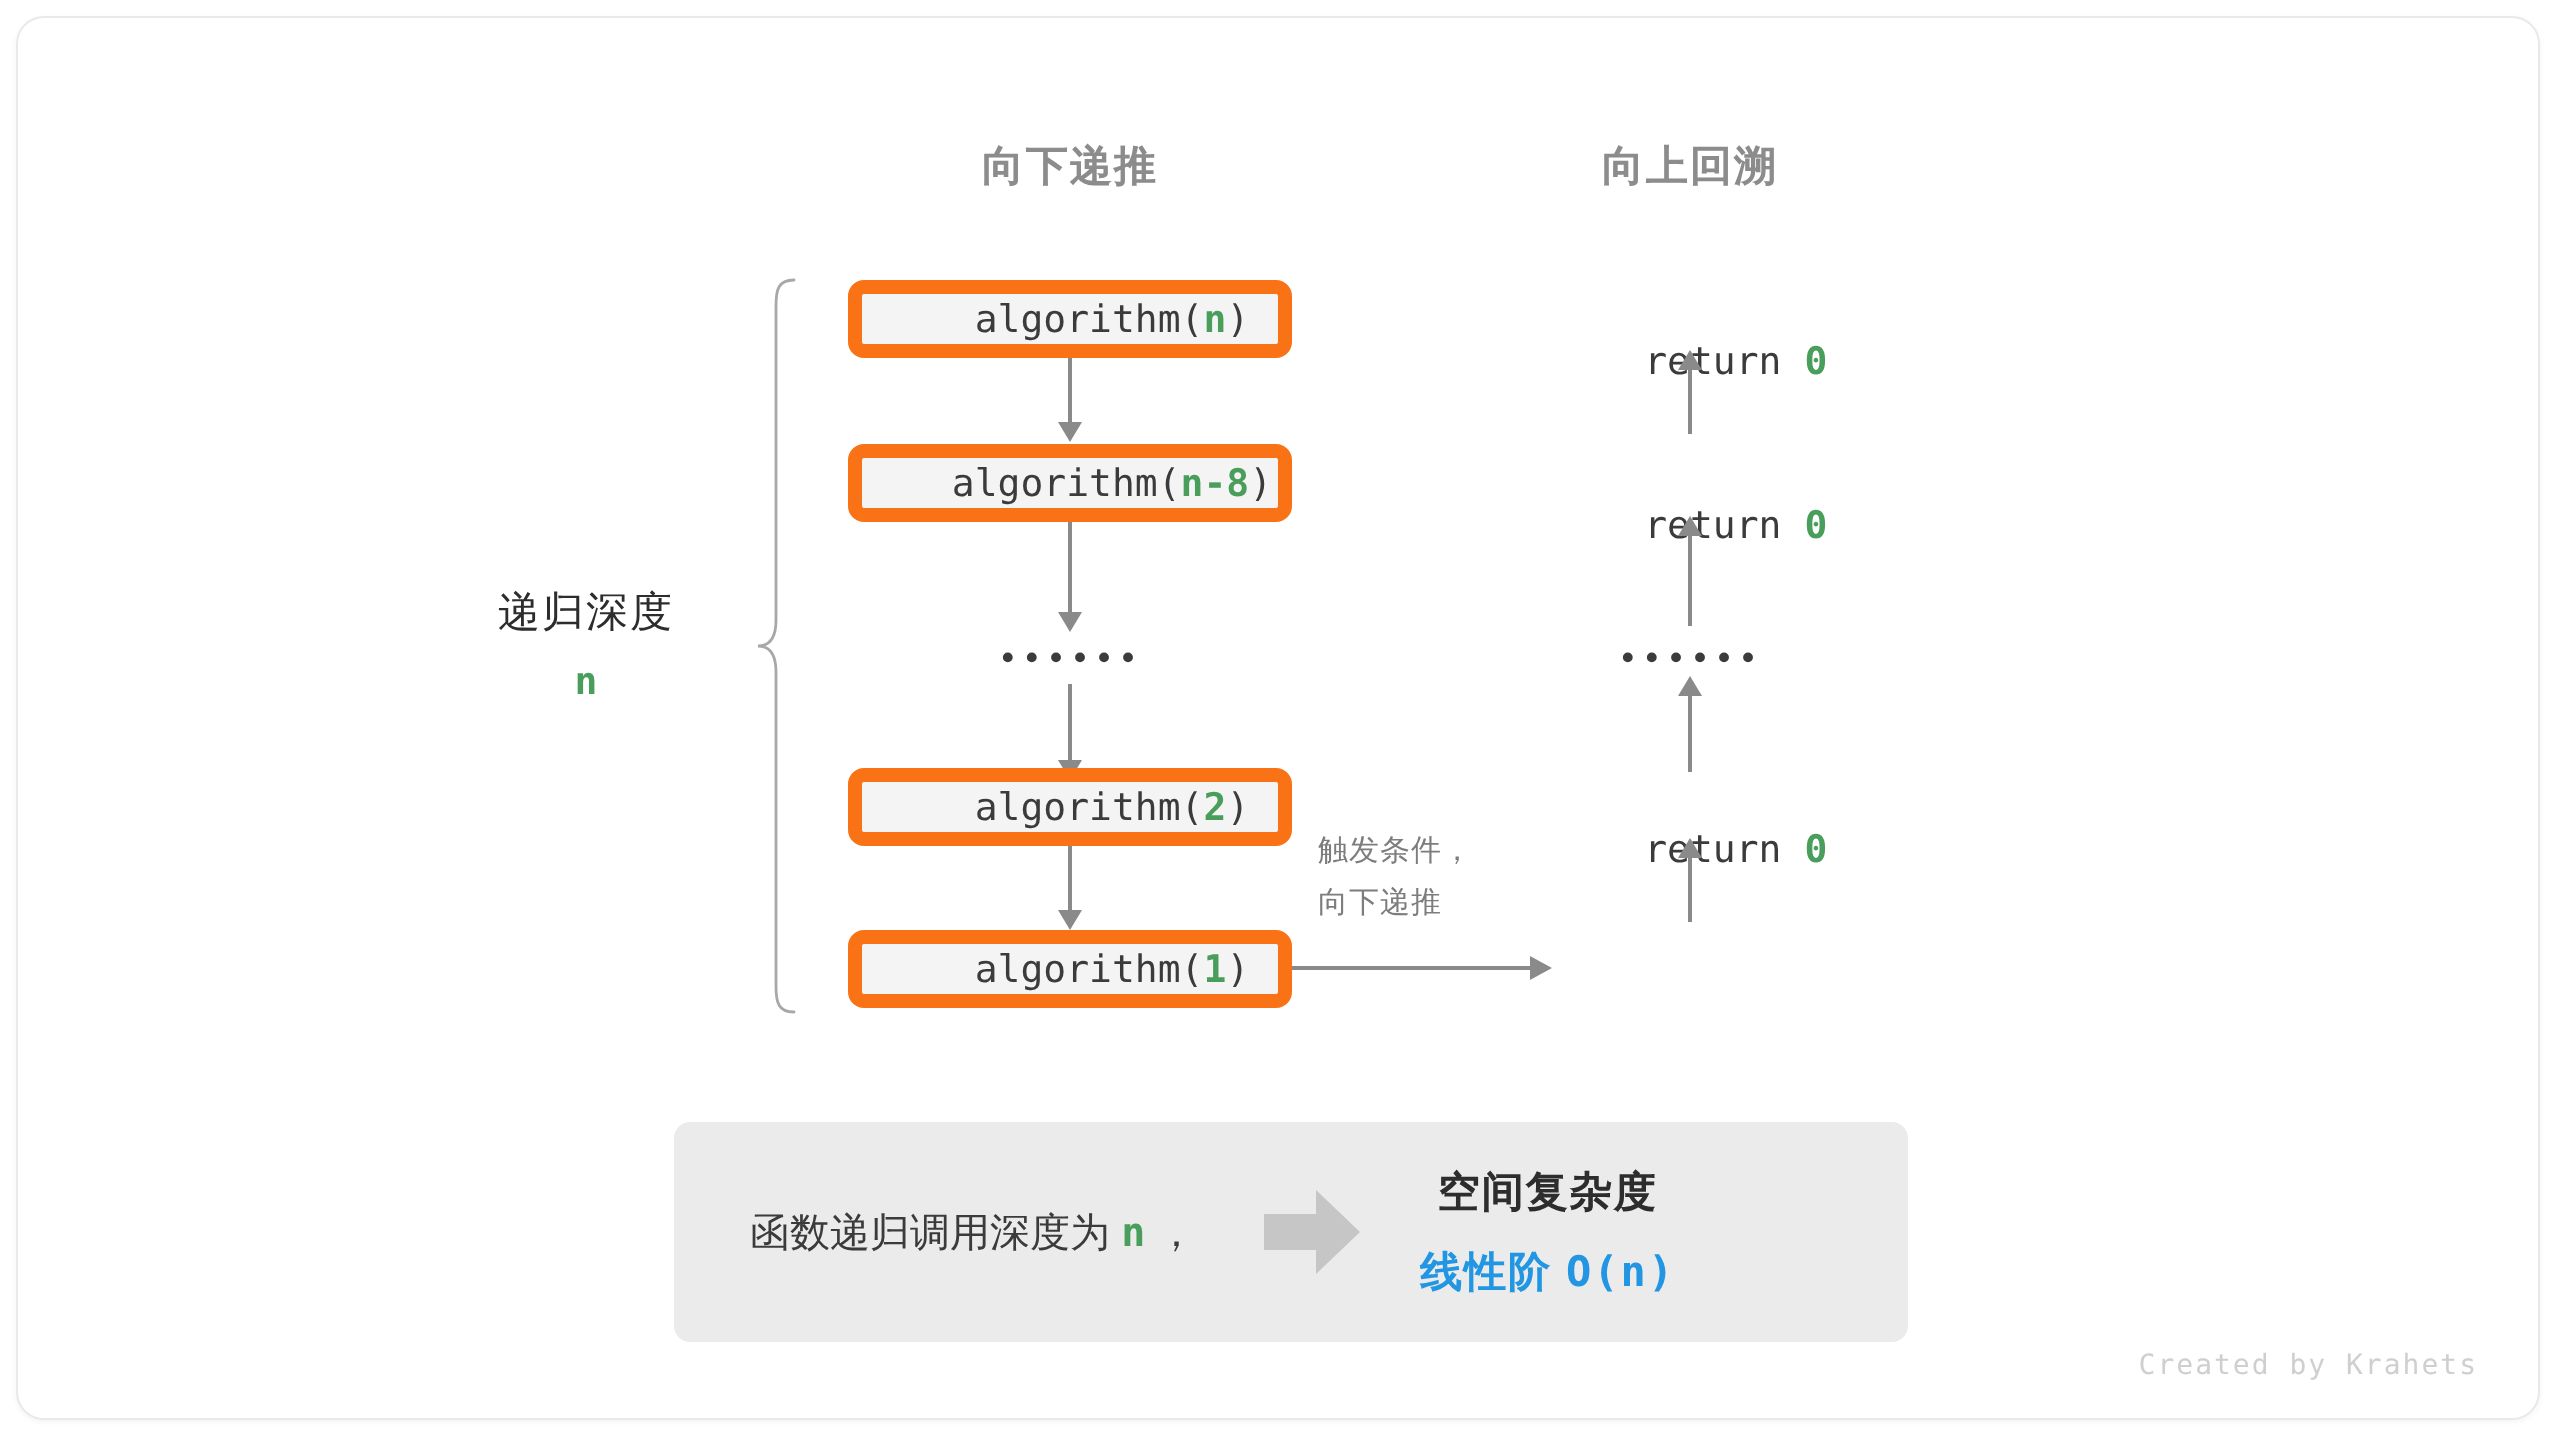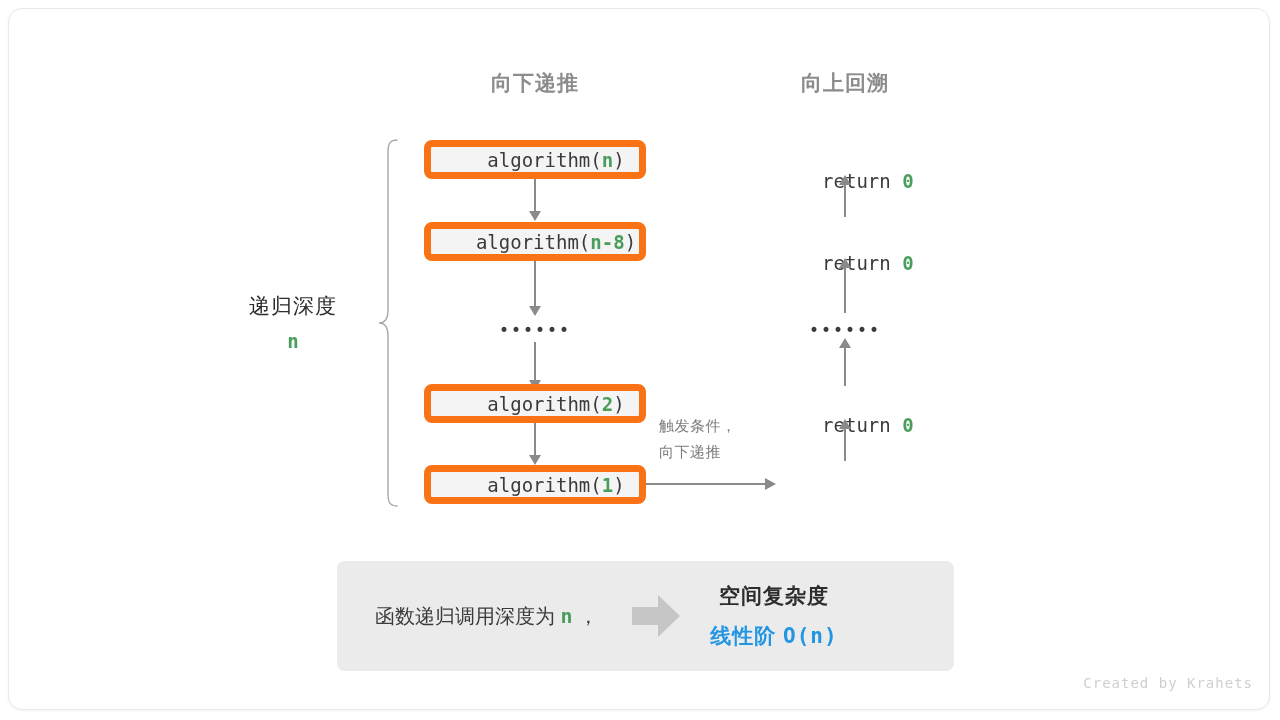--- a/index.html
+++ b/index.html
@@ -266,15 +266,15 @@
     <svg class="sum-arrow" width="48" height="42" viewBox="0 0 48 42">
       <path d="M0 12 H26 V0 L48 21 L26 42 V30 H0 Z" fill="#c6c6c6"></path>
     </svg>
 
     <div class="sum-right">
       <span class="title">空间复杂度</span>
       <span class="value"><span>线性阶 </span><span class="mono">O(n)</span></span>
     </div>
   </div>
 
-  <div id="footer" class="abs" style="right:16px; bottom:18px;text-align:right;">Created by Krahets</div>
+  <div id="footer" class="abs" style="right:30px; bottom:18px;text-align:right;">Created by Krahets</div>
 
 </div>
 
 </body></html>

